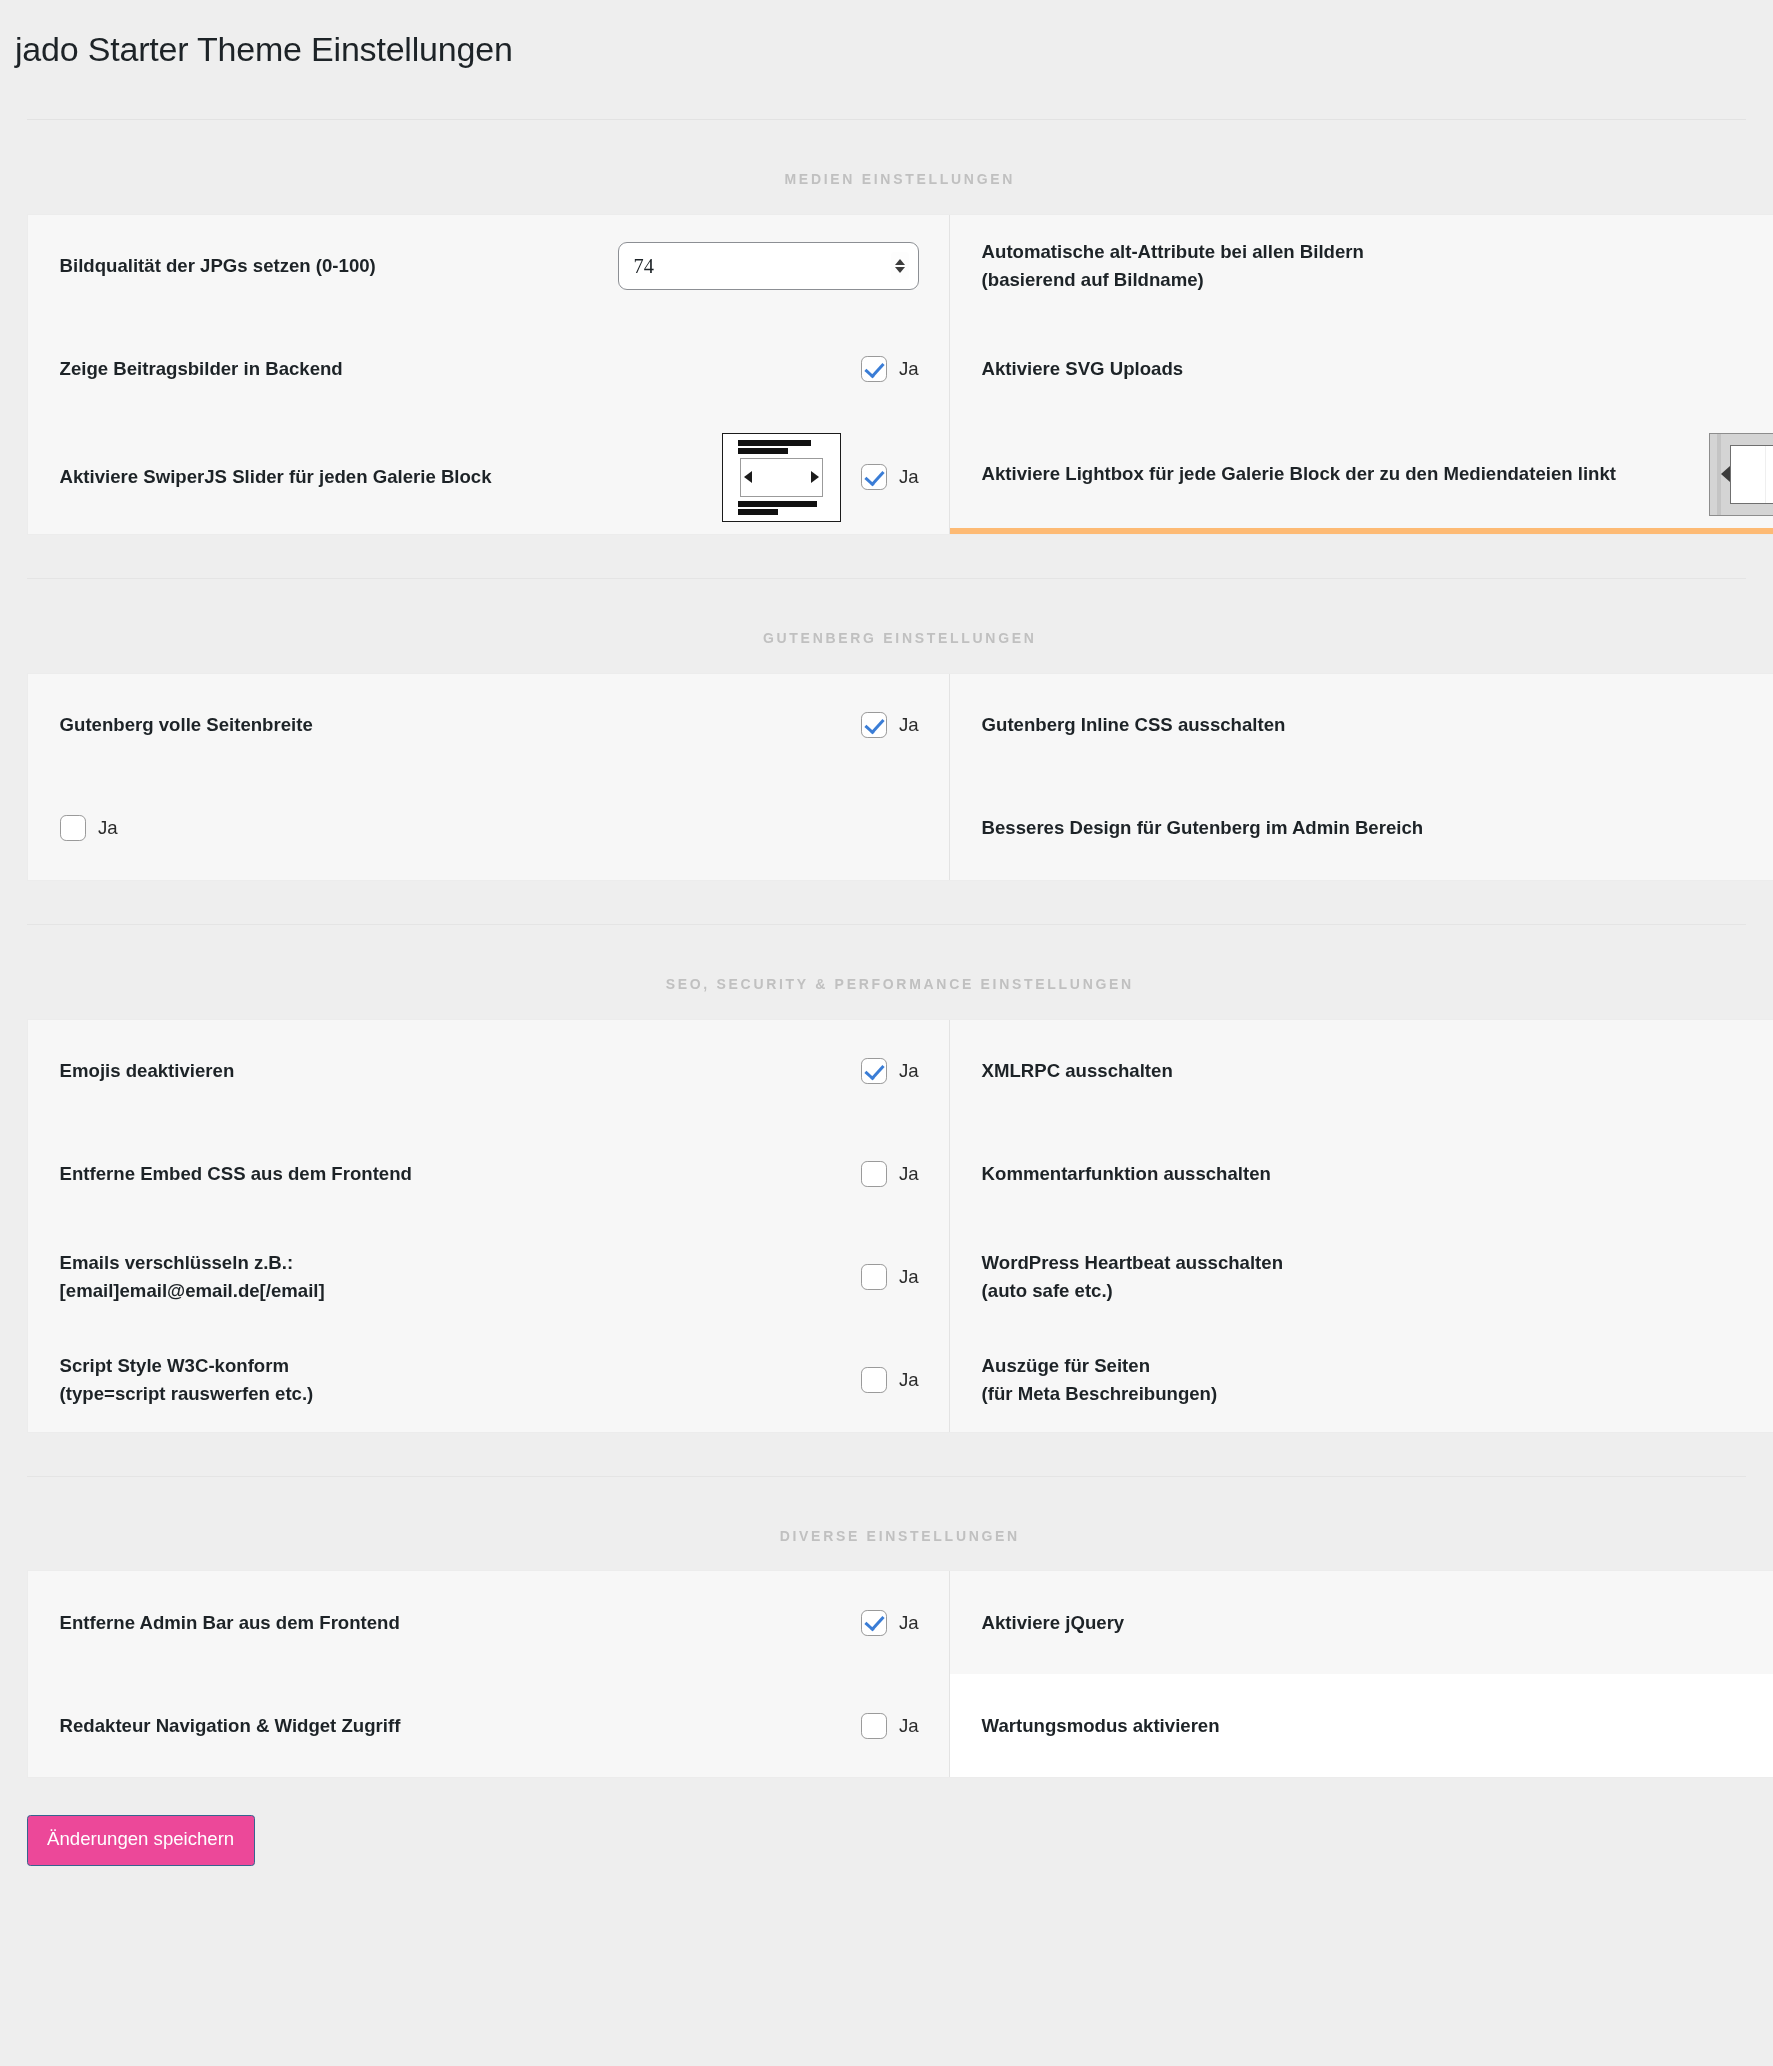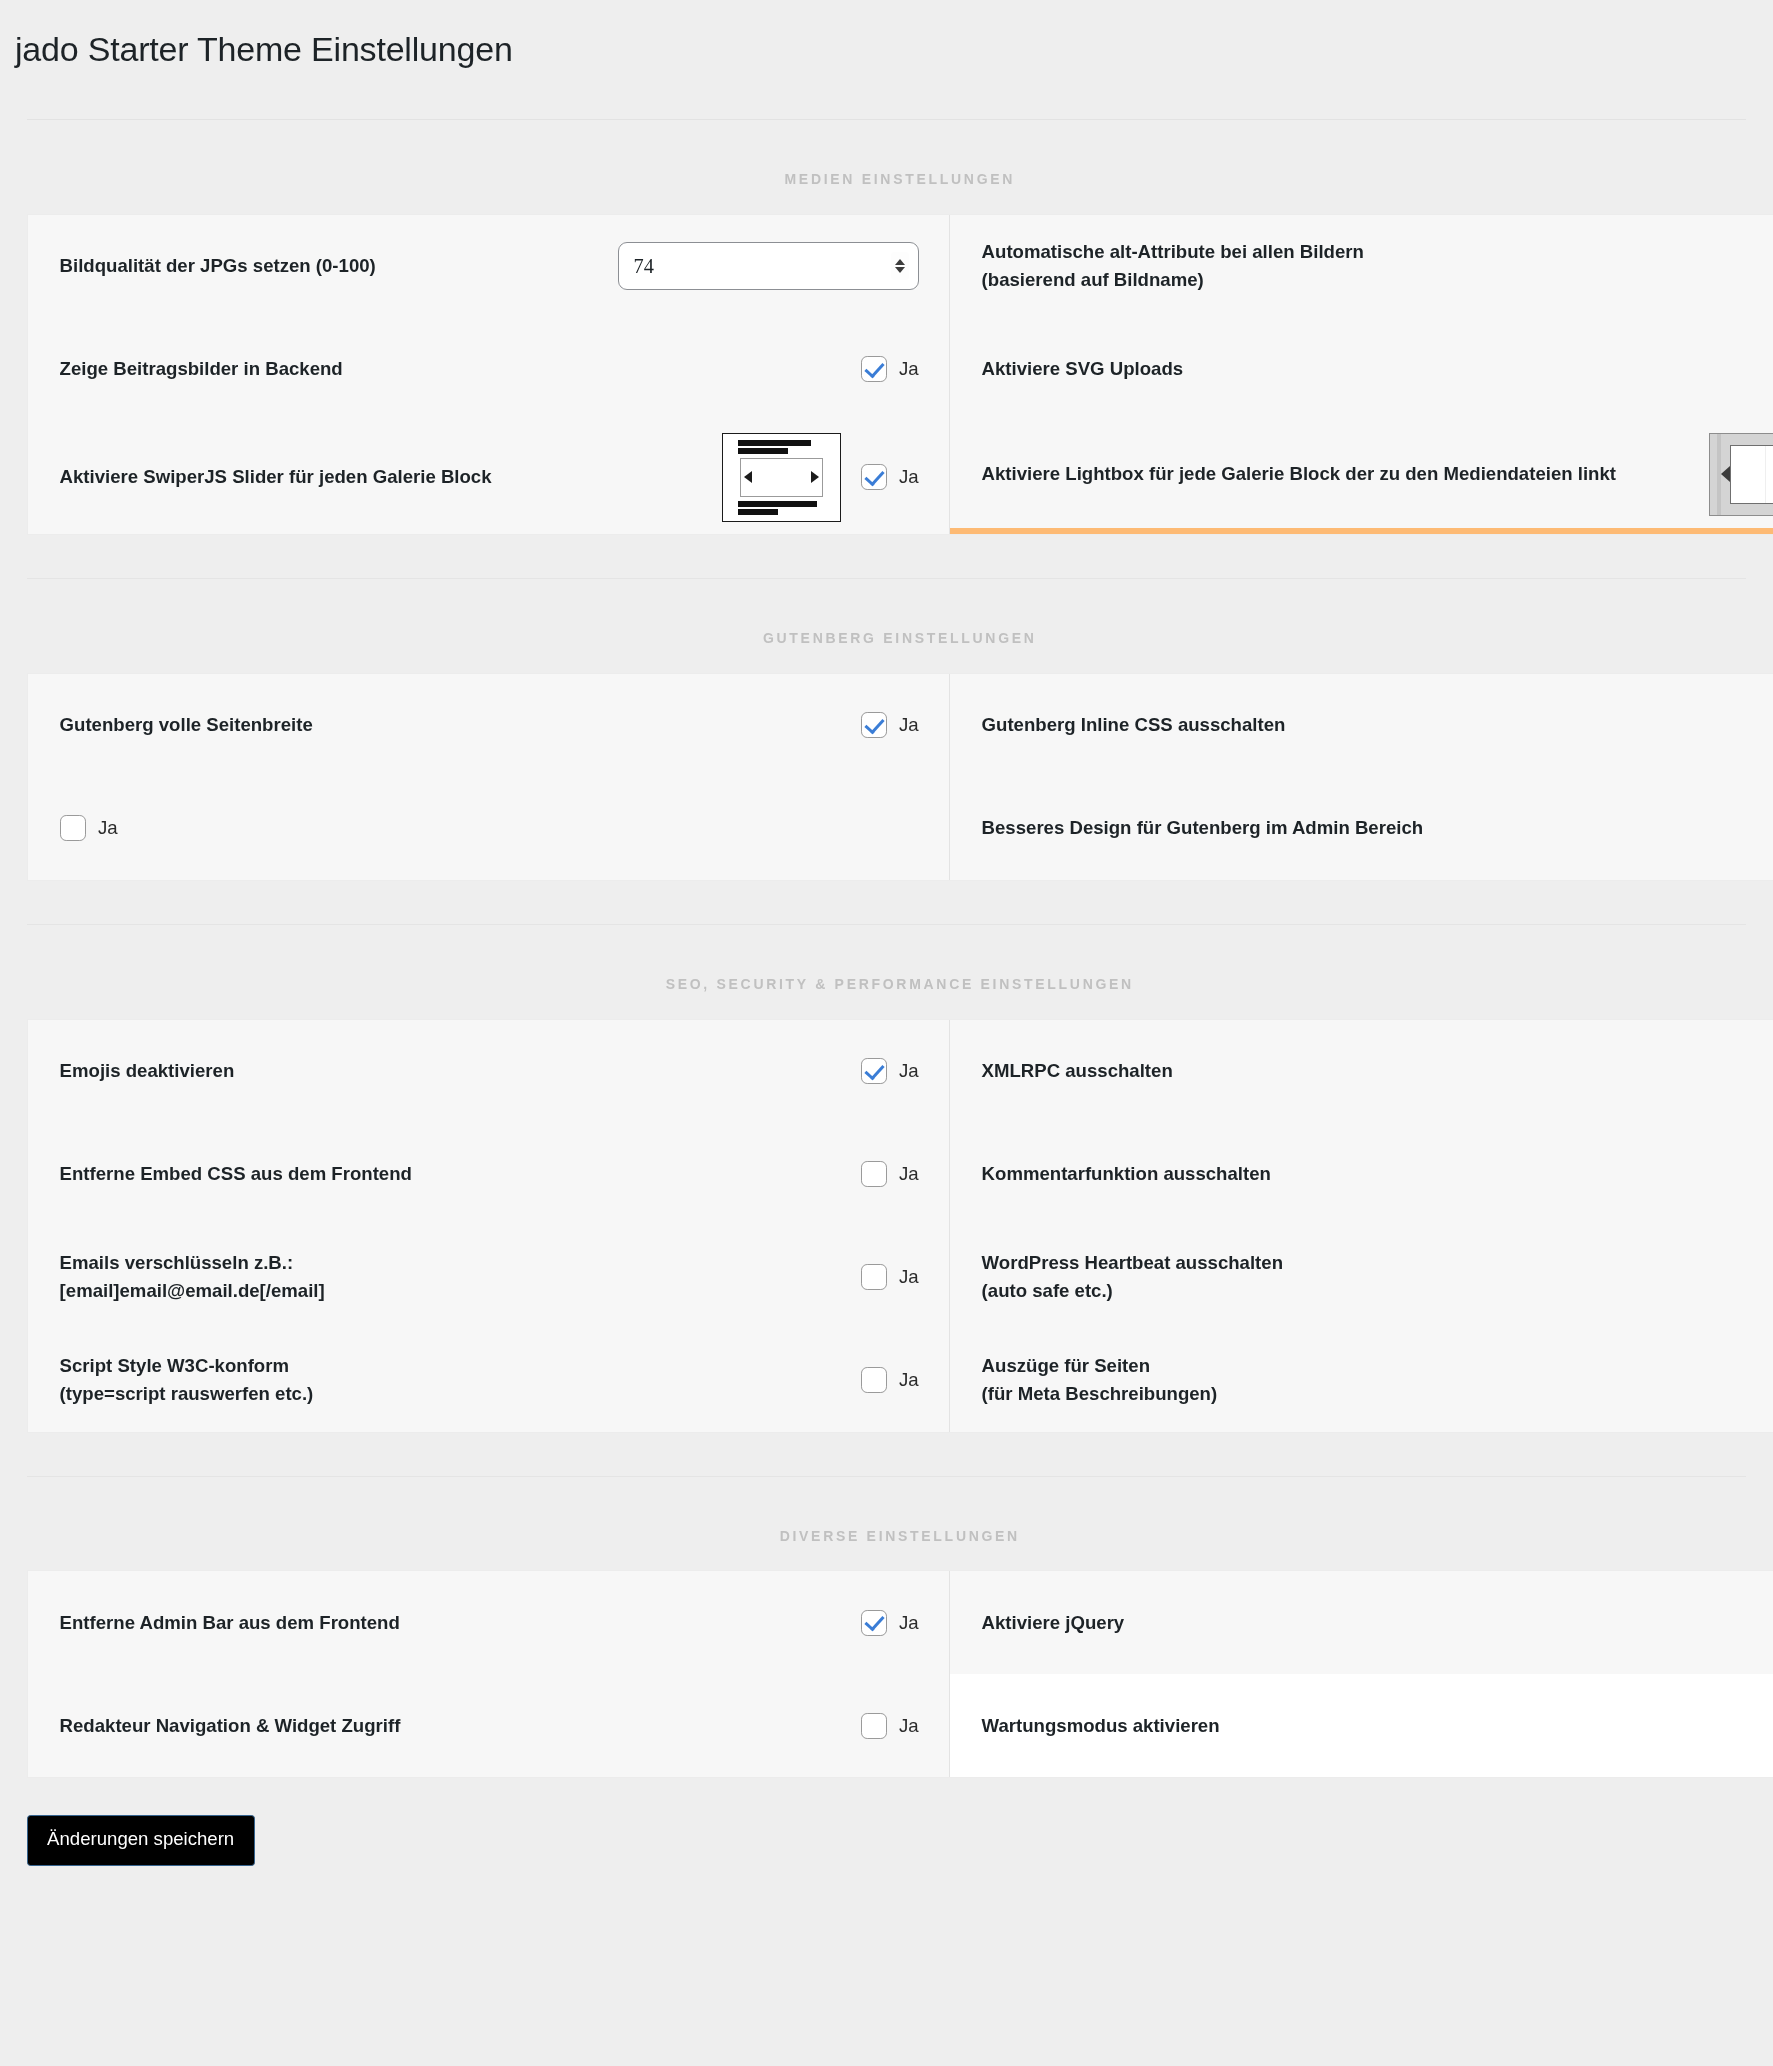--- a/index.html
+++ b/index.html
@@ -237,21 +237,21 @@
   
   .section-rule {
     margin: 43px 26.6px 0 26.6px;
     border-top: 1.8px solid #e4e4e4;
   }
 
   
   .save-area { padding: 37px 0 0 26.6px; }
   .save-button {
     display: inline-block;
-    background: #000000;
+    background: #ec4899;
     color: #ffffff;
     font-size: 18.6px;
     line-height: 1;
     padding: 14px 19.5px 16px 19.5px;
     border: 0.9px solid #36648f;
     border-radius: 3.5px;
     font-family: "Liberation Sans", sans-serif;
     cursor: pointer;
   }
 </style>

